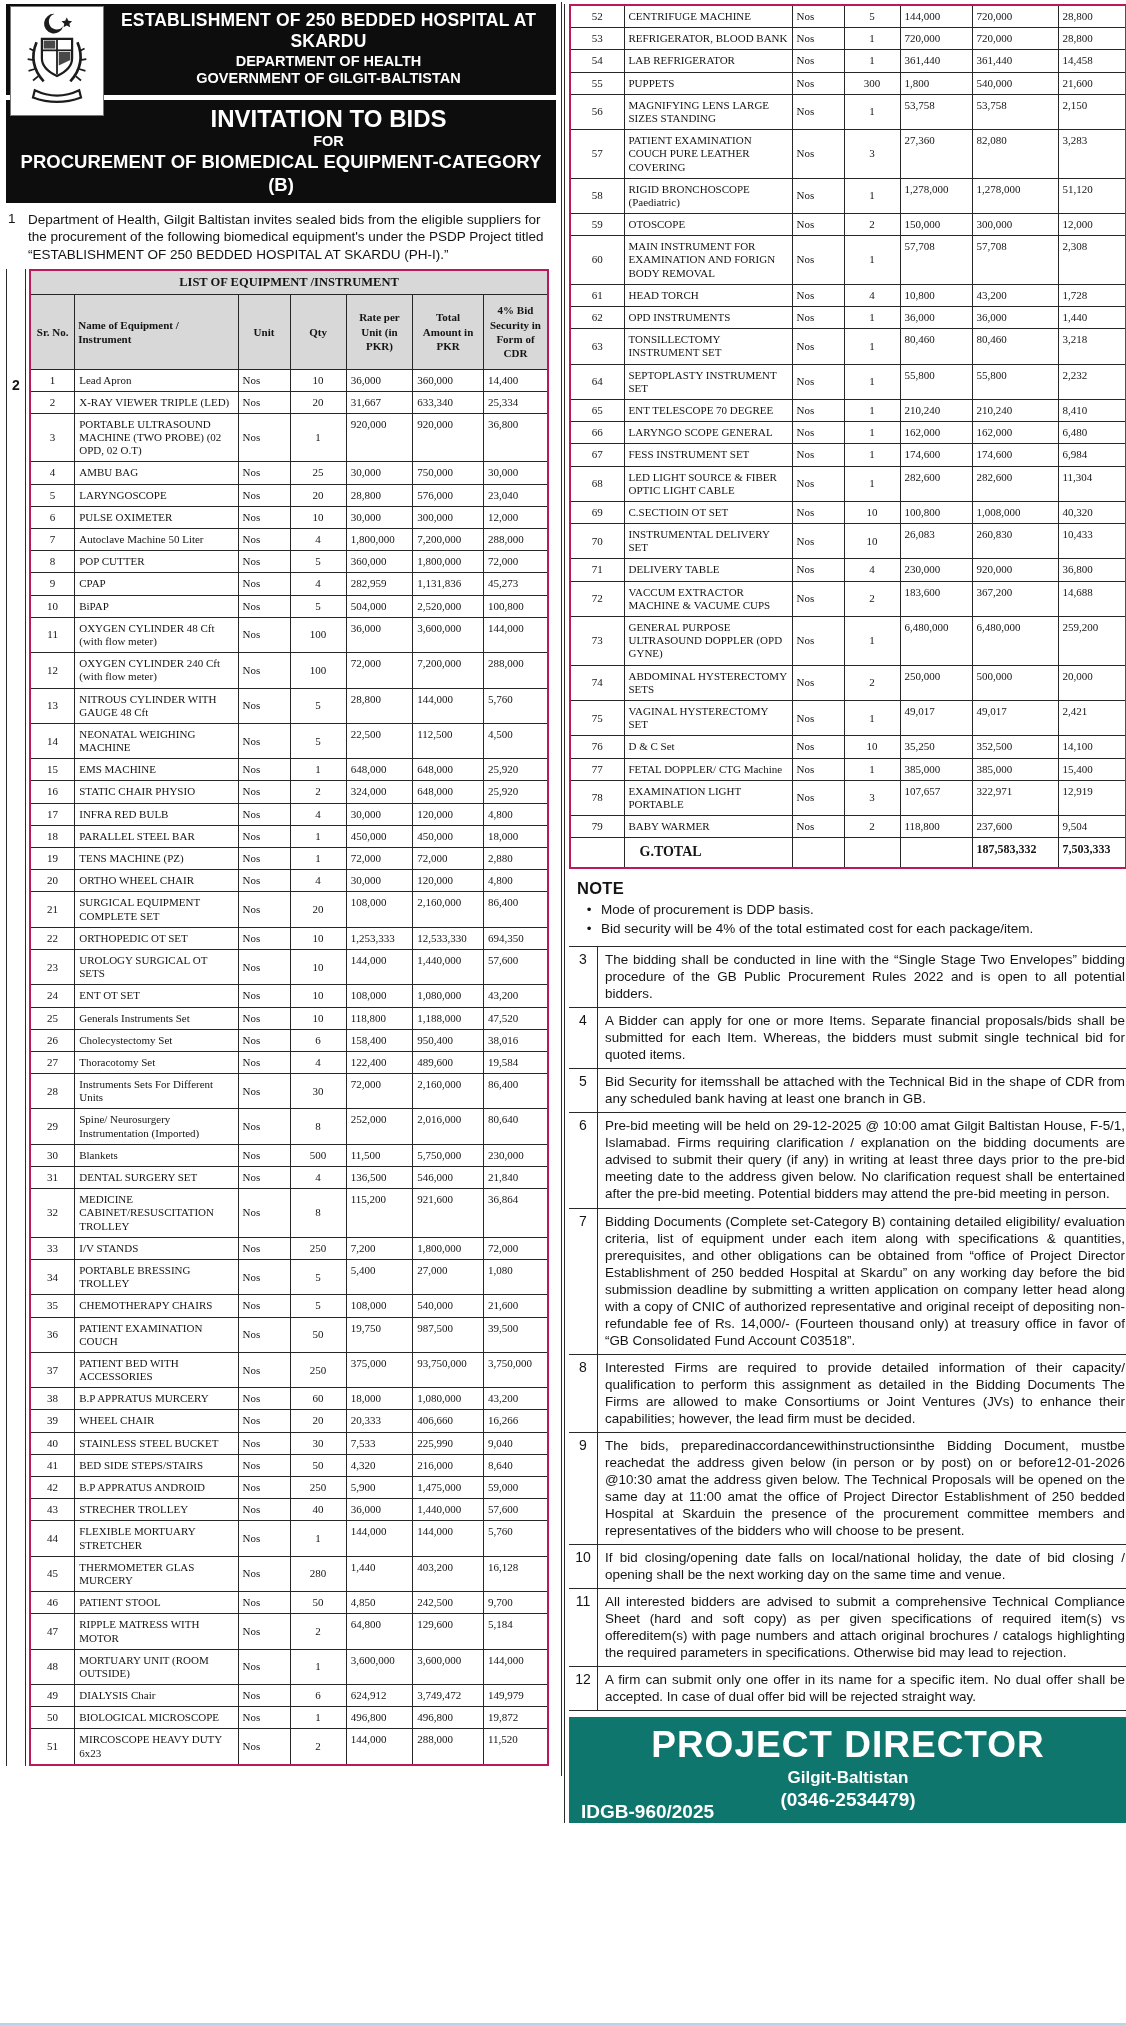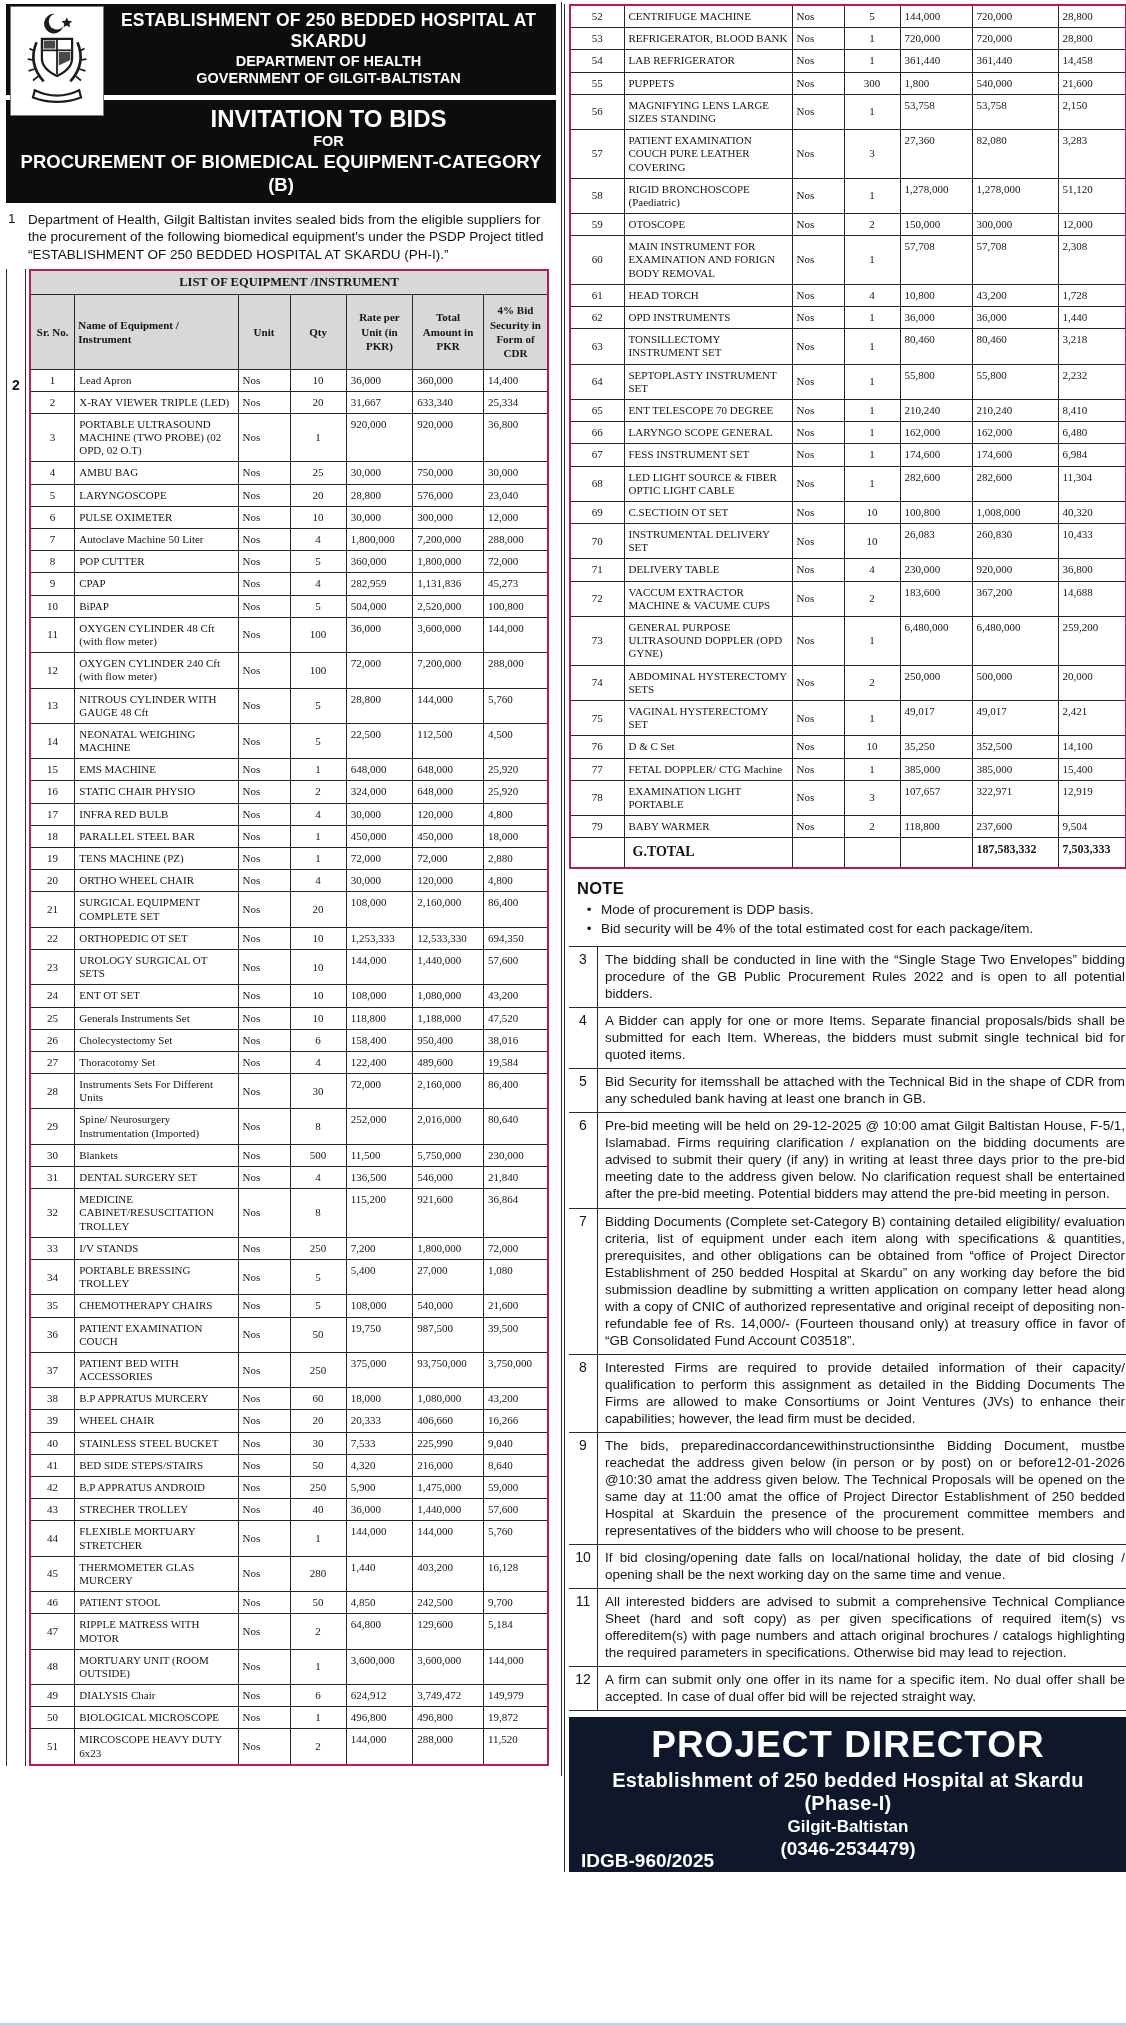--- a/index.html
+++ b/index.html
@@ -46,36 +46,36 @@
   table.eqt{font-family:"Liberation Serif",serif;font-size:11px;border:2px solid #be185d;}
   .t-title{background:#d8d8d8;font-weight:bold;text-align:center;font-size:12.5px;padding:4px 2px;font-family:"Liberation Serif",serif;}
   table.eqt th{background:#d8d8d8;font-size:11px;font-weight:bold;text-align:center;vertical-align:middle;line-height:1.3;padding:8px 3px;font-family:"Liberation Serif",serif;}
   table.eqt td{padding:4px 4px;line-height:1.2;}
   td.c-sr{text-align:center;vertical-align:middle;}
   td.c-name{text-align:left;vertical-align:middle;}
   td.c-unit{text-align:left;padding-left:6px;vertical-align:middle;}
   td.c-qty{text-align:center;vertical-align:middle;}
   td.c-num{text-align:left;vertical-align:top;}
   tr.g-total td{font-weight:bold;font-size:12px;}
-  tr.g-total td.c-name{font-size:14px;padding:6px 8px;}
+  tr.g-total td.c-name{font-size:14px;padding:6px 15px;}
 
   
   .note{margin:10px 4px 8px 8px;}
   .note-title{font-size:16.5px;font-weight:bold;letter-spacing:.3px;margin-bottom:3px;}
   .note-bullet{display:flex;font-size:13.5px;line-height:1.38;}
   .note-bullet .b{width:24px;flex:0 0 24px;text-align:center;}
 
   
   .clauses{border-top:1px solid #2a2a2a;}
   .clause{display:flex;border-bottom:1px solid #2a2a2a;}
   .clause-num{width:28px;flex:0 0 28px;font-size:14px;text-align:center;padding-top:4px;border-right:1px solid #2a2a2a;}
   .clause-text{flex:1;padding:4px 2px 5px 7px;font-size:13.4px;line-height:1.27;text-align:justify;}
 
   
-  .footer{position:relative;background:#0f172a;color:#fff;text-align:center;margin-top:6px;padding:8px 8px 12px 8px;}
+  .footer{position:relative;background:#0f766e;color:#fff;text-align:center;margin-top:6px;padding:8px 8px 12px 8px;}
   .f-title{font-size:37px;font-weight:bold;letter-spacing:1px;line-height:1.1;}
   .f-line1{font-size:20px;font-weight:bold;margin-top:3px;letter-spacing:.3px;}
   .f-line2{font-size:17px;font-weight:bold;margin-top:2px;}
   .f-phone{font-size:19px;font-weight:bold;margin-top:1px;}
   .f-ref{position:absolute;left:12px;bottom:0;font-size:19px;font-weight:bold;}
 </style>
 </head>
 <body>
 
 <div class="page">
@@ -939,21 +939,20 @@
             <div class="clause-text">All interested bidders are advised to submit a comprehensive Technical Compliance Sheet (hard and soft copy) as per given specifications of required item(s) vs offereditem(s) with page numbers and attach original brochures / catalogs highlighting the required parameters in specifications. Otherwise bid may lead to rejection.</div>
           </div>
           <div class="clause">
             <div class="clause-num">12</div>
             <div class="clause-text">A firm can submit only one offer in its name for a specific item. No dual offer shall be accepted. In case of dual offer bid will be rejected straight way.</div>
           </div>
         </div>
 
       <div class="footer">
         <div class="f-title">PROJECT DIRECTOR</div>
-        <div class="f-line1">Establishment of 250 bedded Hospital at Skardu (Phase-I)</div>
         <div class="f-line2">Gilgit-Baltistan</div>
         <div class="f-phone">(0346-2534479)</div>
         <div class="f-ref">IDGB-960/2025</div>
       </div>
 
     </div>
   </div>
 </div>
 
 </body></html>

